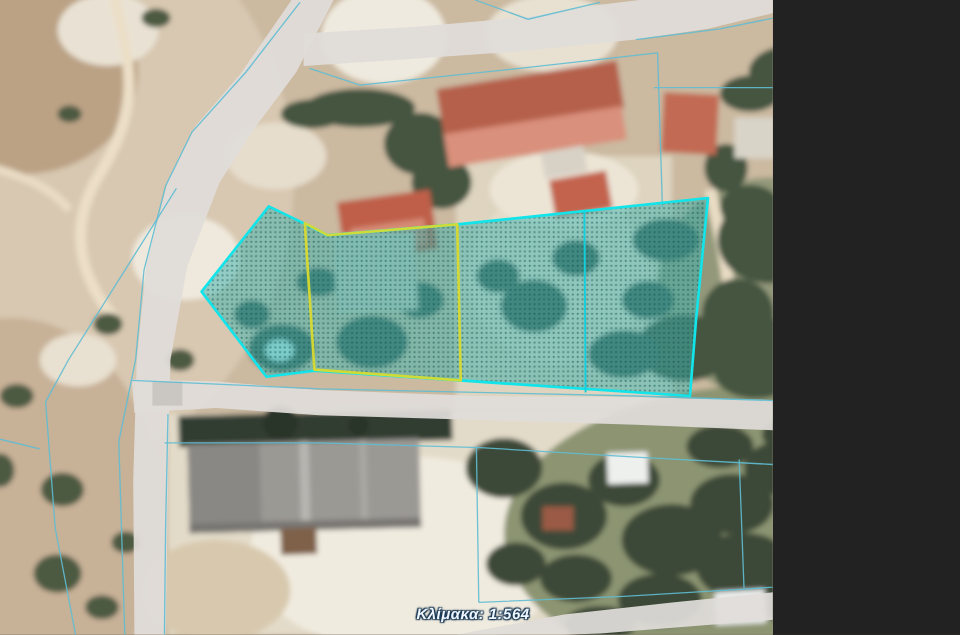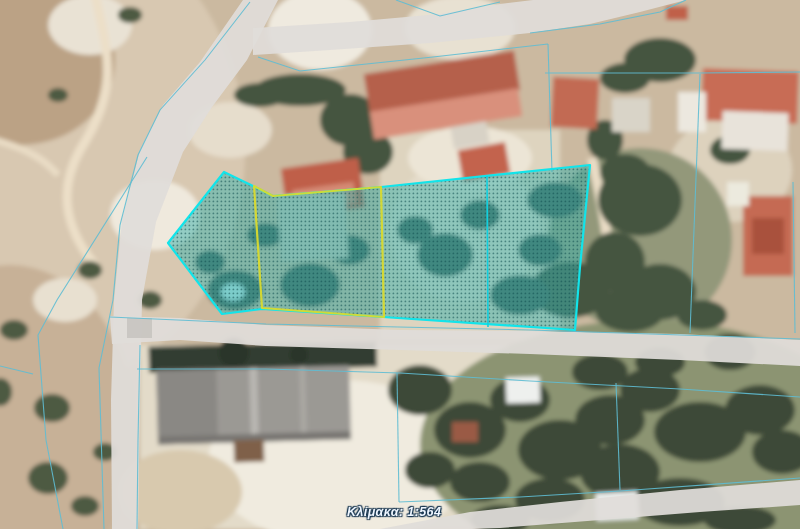--- a/index.html
+++ b/index.html
@@ -1,17 +1,17 @@
 <!DOCTYPE html>
 <html><head>
 <meta charset="utf-8">
 <style>
   html,body{margin:0;padding:0;background:#222;}
   .viewport{
-    position:relative;width:800px;height:529px;overflow:hidden;
+    position:relative;width:644px;height:529px;overflow:hidden;
     font-family:"Liberation Sans",sans-serif;background:#cbb9a0;
   }
   .viewport svg{position:absolute;left:0;top:0;display:block;}
   .scale-label{
     position:absolute;left:347px;top:505px;
     font-family:"Liberation Sans",sans-serif;
     font-size:12.5px;font-style:italic;font-weight:bold;
     color:#eef6ff;letter-spacing:.4px;white-space:nowrap;
     text-shadow:0 0 2px #16344f,1px 1px 1px #16344f,-1px -1px 1px #16344f,
                 1px -1px 1px rgba(22,52,79,.85),-1px 1px 1px rgba(22,52,79,.85);

